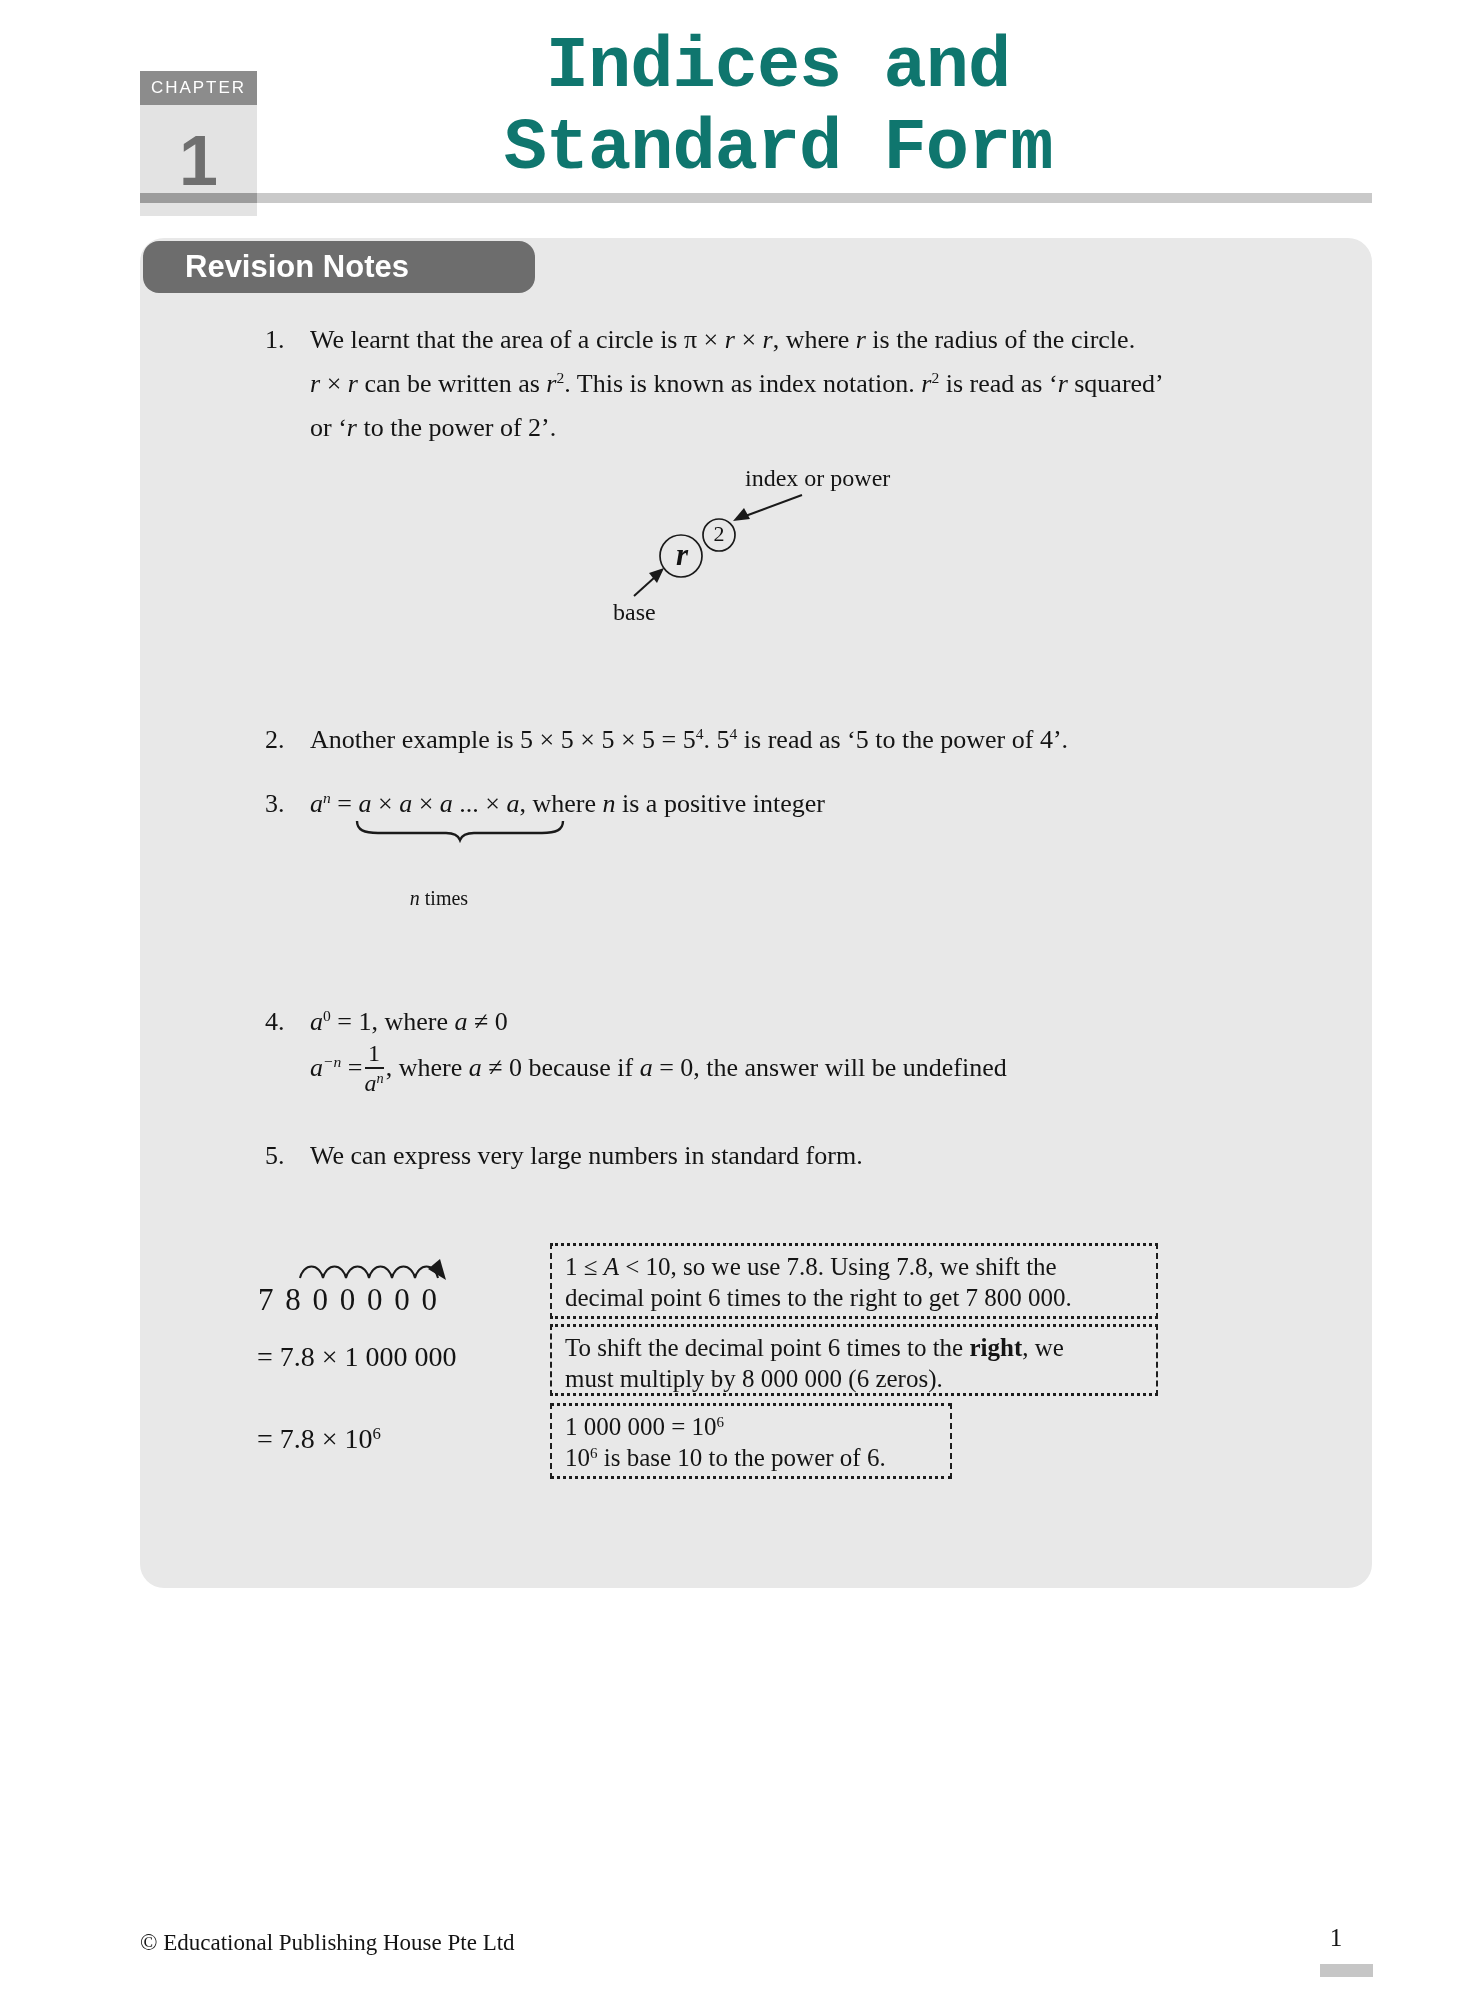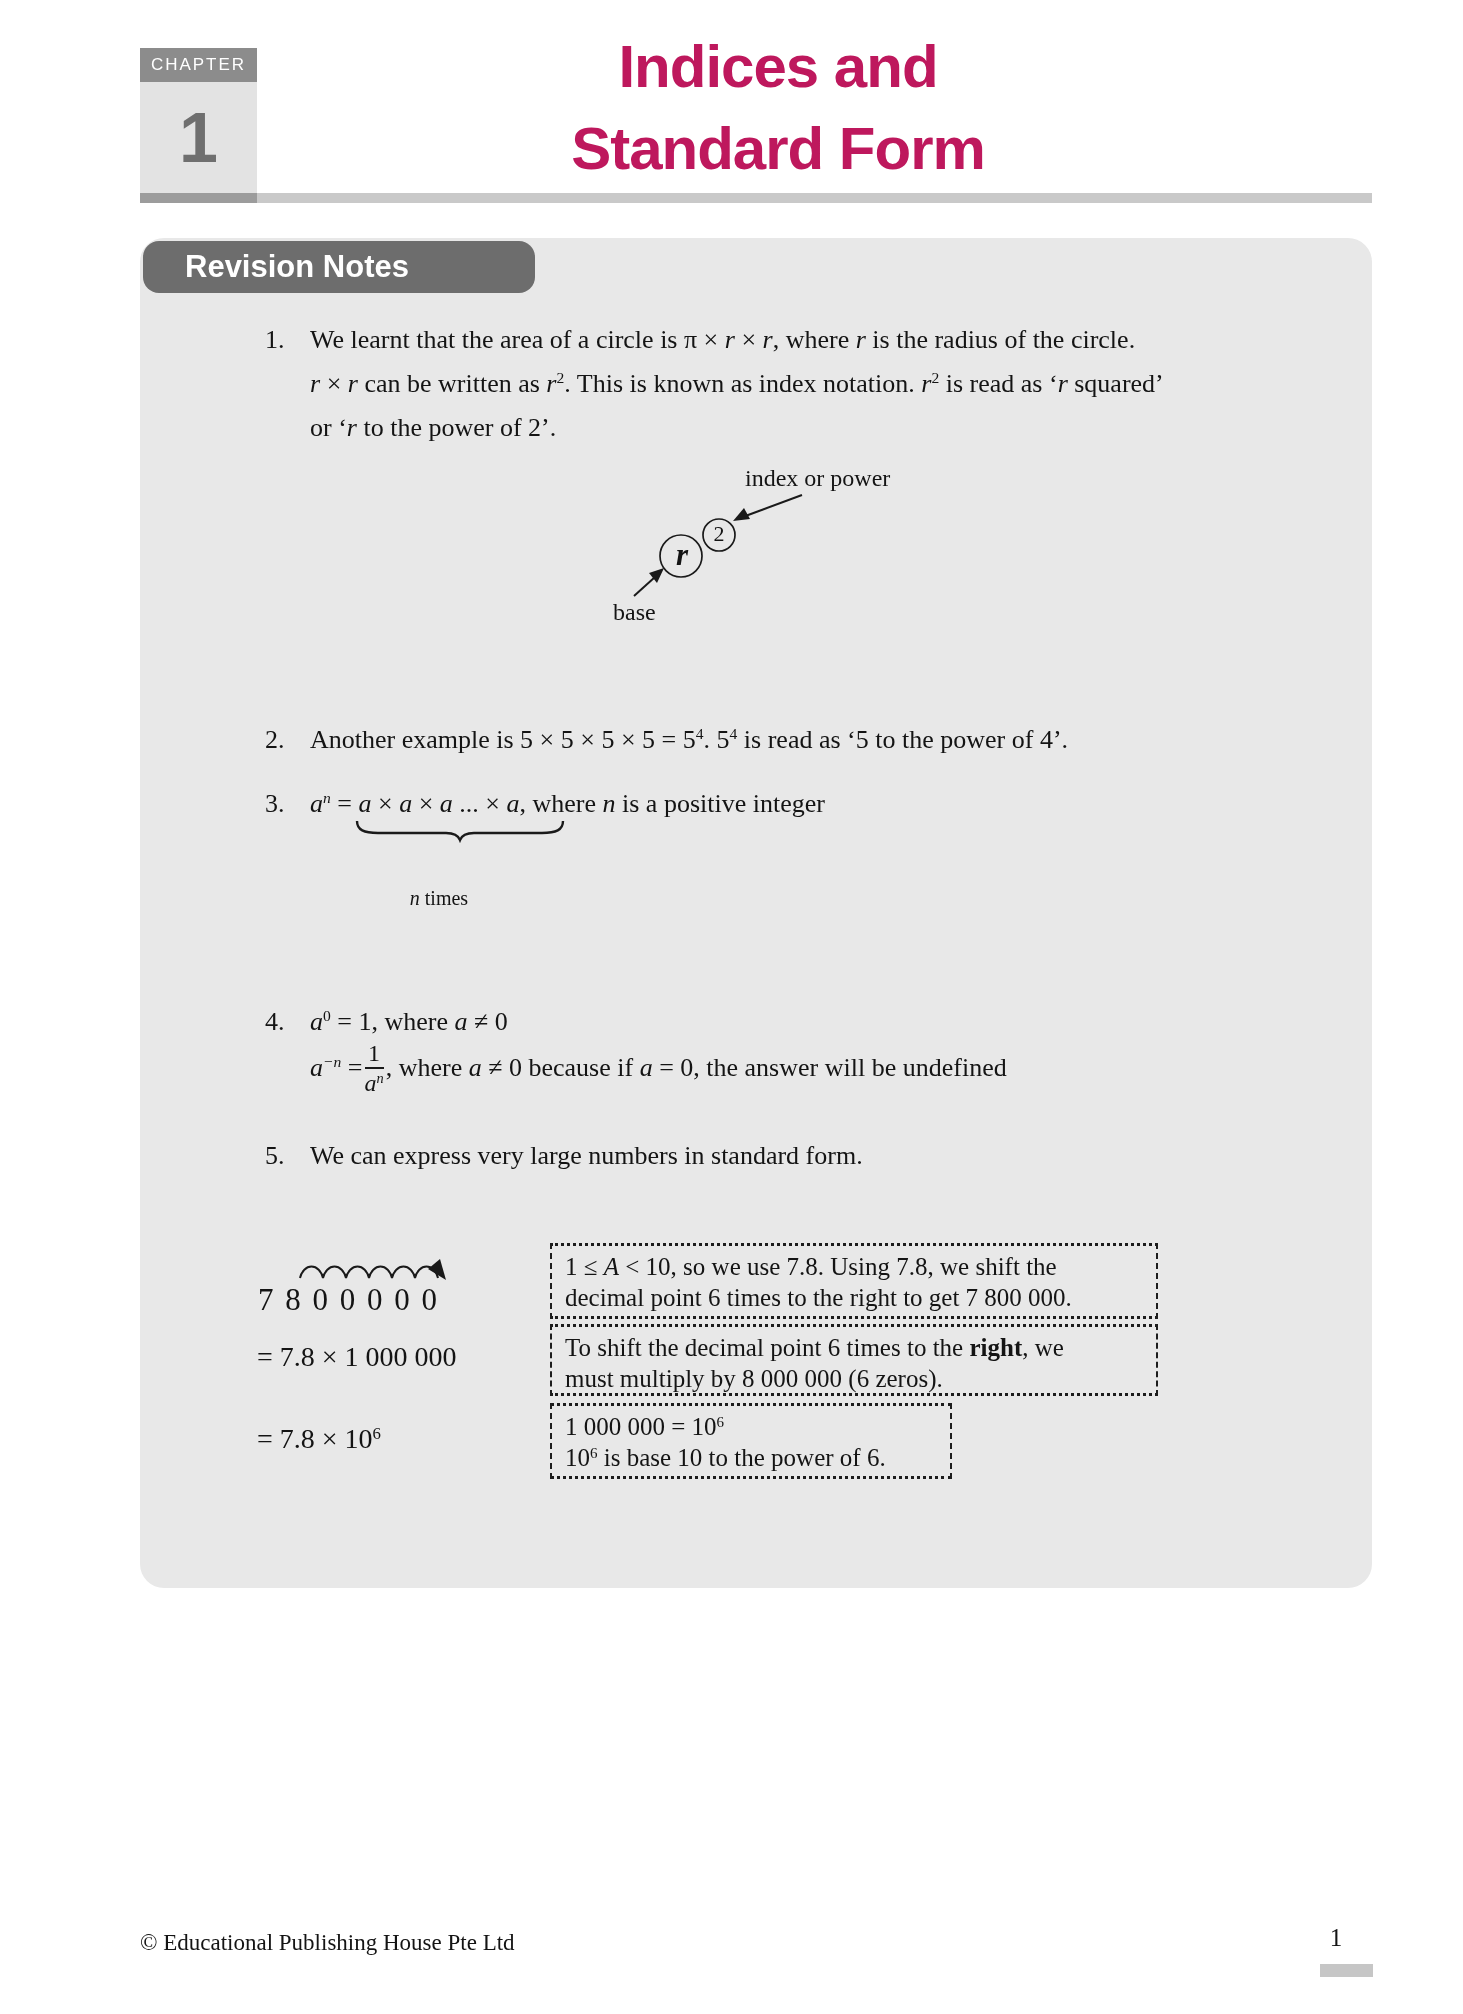--- a/index.html
+++ b/index.html
@@ -3,27 +3,27 @@
 <meta charset="utf-8">
 <style>
   html,body{margin:0;padding:0;background:#ffffff;}
   .page{position:relative;width:1463px;height:2014px;background:#ffffff;overflow:hidden;
         font-family:"Liberation Serif",serif;color:#141414;}
 
   
   .chapter-tab{position:absolute;left:140px;top:48px;width:117px;}
   .chapter-label{height:34px;background:#8c8c8c;color:#ffffff;
         font-family:"Liberation Sans",sans-serif;font-size:17px;letter-spacing:2px;
-        display:flex;align-items:center;justify-content:center;}
+        display:flex;align-items:center;justify-content:center;margin-top:23px;}
   .chapter-number{height:111px;background:#e3e3e3;color:#6f6f6f;
         font-family:"Liberation Sans",sans-serif;font-size:70px;font-weight:bold;
         display:flex;align-items:center;justify-content:center;}
   .page-title{position:absolute;left:298px;top:26px;width:960px;text-align:center;
-        font-family:Liberation Sans, sans-serif;font-weight:bold;
-        font-size:60px;line-height:82px;letter-spacing:-1px;color:#be185d;}
+        font-family:Liberation Mono, monospace;font-weight:bold;
+        font-size:72px;line-height:82px;letter-spacing:-1px;color:#0f766e;}
   .title-rule{position:absolute;left:140px;top:193px;width:1232px;height:10px;background:#c9c9c9;}
   .title-rule .dark{position:absolute;left:0;top:0;width:117px;height:10px;background:#9c9c9c;}
 
   
   .panel{position:absolute;left:140px;top:238px;width:1232px;height:1350px;
          background:#e8e8e8;border-radius:24px;}
   .badge{position:absolute;left:143px;top:241px;width:392px;height:52px;background:#6d6d6d;
          border-radius:16px;color:#ffffff;font-family:"Liberation Sans",sans-serif;
          font-size:31px;font-weight:bold;line-height:52px;padding-left:42px;box-sizing:border-box;}
 

